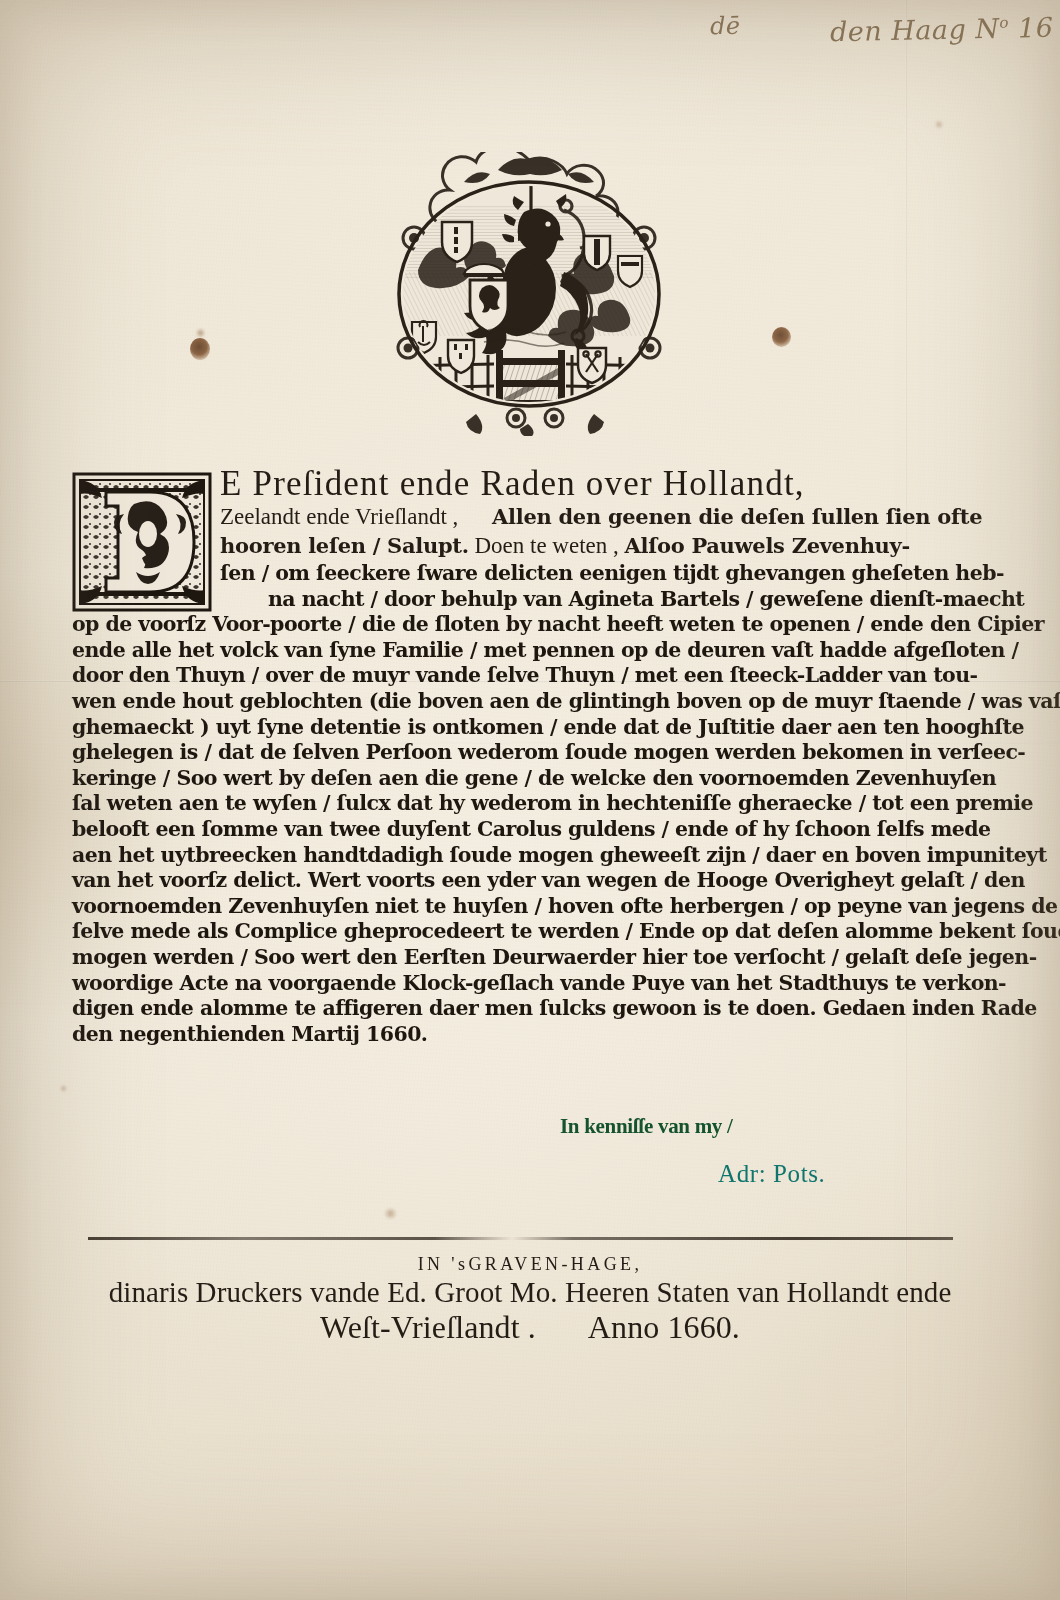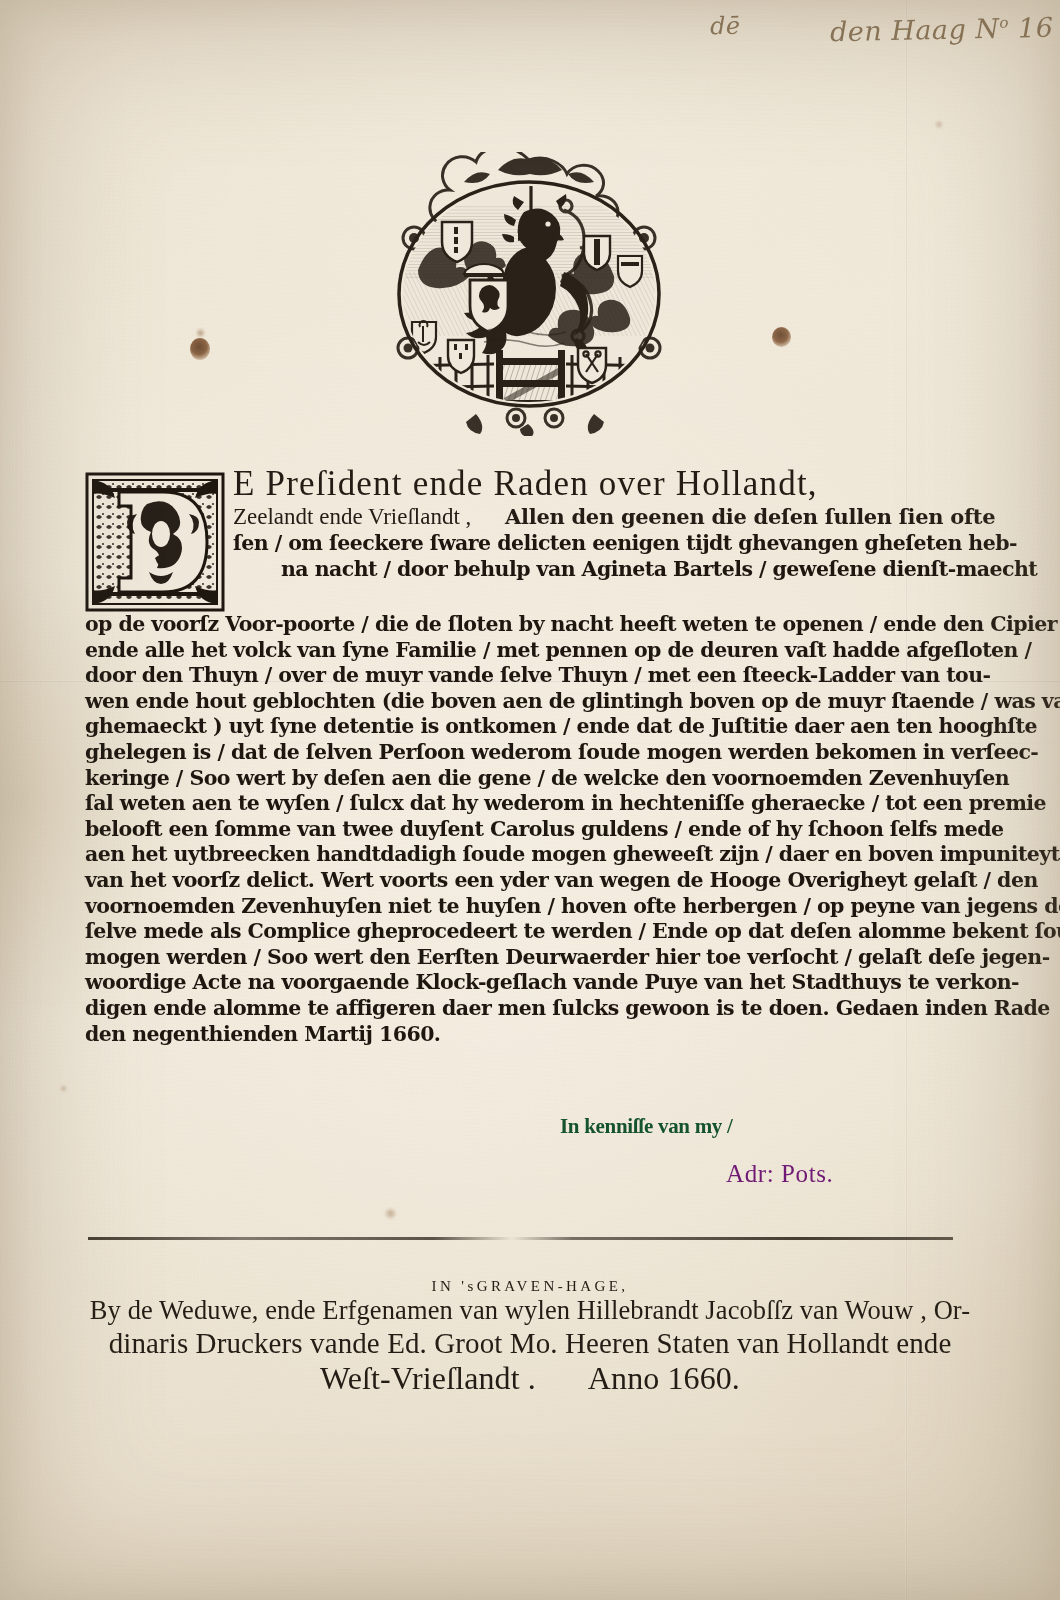--- a/index.html
+++ b/index.html
@@ -74,21 +74,21 @@
   }
   .hand.left{left:710px;font-size:24px;}
   .hand.right{left:830px;top:14px;}
   .hand .sm{font-size:15px;vertical-align:super;}
 
   
   .emblem{position:absolute;left:368px;top:152px;width:322px;height:284px;}
   .emblem svg{display:block;width:100%;height:100%;}
 
   
-  .body-block{position:absolute;left:85px;top:466px;width:916px;}
+  .body-block{position:absolute;left:72px;top:466px;width:916px;}
 
   .initial{
     float:left;width:140px;height:140px;margin:6px 8px 0 0;
     shape-outside:inset(0);
   }
   .initial svg{display:block;width:100%;height:100%;}
 
   .title-line1{
     font-family:"Liberation Serif",serif;
     font-size:35px;
@@ -117,31 +117,31 @@
     white-space:nowrap;
   }
   .g-line.ind{margin-left:148px;}
 
   .clearer{clear:both;height:0;}
 
   
   .sig1{position:absolute;left:560px;top:1114px;
     font-family:Liberation Serif, serif;font-weight:bold;font-size:21px;color:#14532d;letter-spacing:-.3px;}
   .sig2{position:absolute;left:718px;top:1160px;
-    font-family:"Liberation Serif",serif;font-size:25px;color:#701a75;letter-spacing:.6px;margin-left:8px;}
+    font-family:"Liberation Serif",serif;font-size:25px;color:#0f766e;letter-spacing:.6px;}
 
   
   .rule{position:absolute;left:88px;top:1237px;width:865px;height:3px;
     background:linear-gradient(to right,
       rgba(40,32,22,.85) 0%, rgba(40,32,22,.55) 18%, rgba(40,32,22,.75) 40%,
       rgba(236,227,211,.9) 49%, rgba(40,32,22,.6) 56%, rgba(40,32,22,.85) 82%, rgba(40,32,22,.7) 100%);}
 
   
   .imprint{position:absolute;left:0;right:0;top:1254px;text-align:center;color:#241d15;}
-  .imp-city{font-size:15px;letter-spacing:3.4px;margin-top:24px;}
+  .imp-city{font-size:18px;letter-spacing:3.4px;}
   .imp-l1{font-size:26.5px;line-height:1.18;letter-spacing:.1px;}
   .imp-l2{font-size:29px;line-height:1.18;letter-spacing:.1px;}
   .imp-l3{font-size:32px;line-height:1.18;letter-spacing:.1px;}
   .imp-gap{display:inline-block;width:52px;}
 
   .ink-soft{filter:blur(.18px);}
 </style>
 </head>
 <body>
 
@@ -404,20 +404,25 @@
   </svg>
   </div>
 
   <div class="title-line1 ink-soft">E Preſident ende Raden over Hollandt,</div>
 
   <div class="title-line2 ink-soft">
     <span>Zeelandt ende Vrieſlandt ,</span>
     <span class="g">Allen den geenen die deſen ſullen ſien ofte</span>
   </div>
 
+  <div class="title-line3 ink-soft">
+    <span class="g">hooren leſen / Salupt.</span>
+    <span>Doen te weten ,</span>
+    <span class="g">Alſoo Pauwels Zevenhuy-</span>
+  </div>
 
   <div class="g-line ind ink-soft">ſen / om ſeeckere ſware delicten eenigen tijdt ghevangen gheſeten heb-</div>
   <div class="g-line ind ink-soft" style="margin-left:196px">na nacht / door behulp van Agineta Bartels / geweſene dienſt-maecht</div>
 
   <div class="clearer"></div>
 
   <div class="g-line ink-soft">op de voorſz Voor-poorte / die de ſloten by nacht heeft weten te openen / ende den Cipier</div>
   <div class="g-line ink-soft">ende alle het volck van ſyne Familie / met pennen op de deuren vaſt hadde afgeſloten /</div>
   <div class="g-line ink-soft">door den Thuyn / over de muyr vande ſelve Thuyn / met een ſteeck-Ladder van tou-</div>
   <div class="g-line ink-soft">wen ende hout geblochten (die boven aen de glintingh boven op de muyr ſtaende / was vaſt</div>
@@ -436,20 +441,19 @@
   <div class="g-line ink-soft">den negenthienden Martij 1660.</div>
 </div>
 
 <div class="sig1 ink-soft">In kenniſſe van my /</div>
 <div class="sig2 ink-soft">Adr: Pots.</div>
 
 <div class="rule"></div>
 
 <div class="imprint">
   <div class="imp-city ink-soft">IN 'sGRAVEN-HAGE,</div>
-  <div class="imp-l1 ink-soft">By de Weduwe, ende Erfgenamen van wylen Hillebrandt Jacobſſz van Wouw , Or-</div>
   <div class="imp-l2 ink-soft">dinaris Druckers vande Ed. Groot Mo. Heeren Staten van Hollandt ende</div>
   <div class="imp-l3 ink-soft">
     <span>Weſt-Vrieſlandt .</span><span class="imp-gap"></span><span>Anno 1660.</span>
   </div>
 </div>
 
 <div class="vign"></div>
 
 </body></html>

